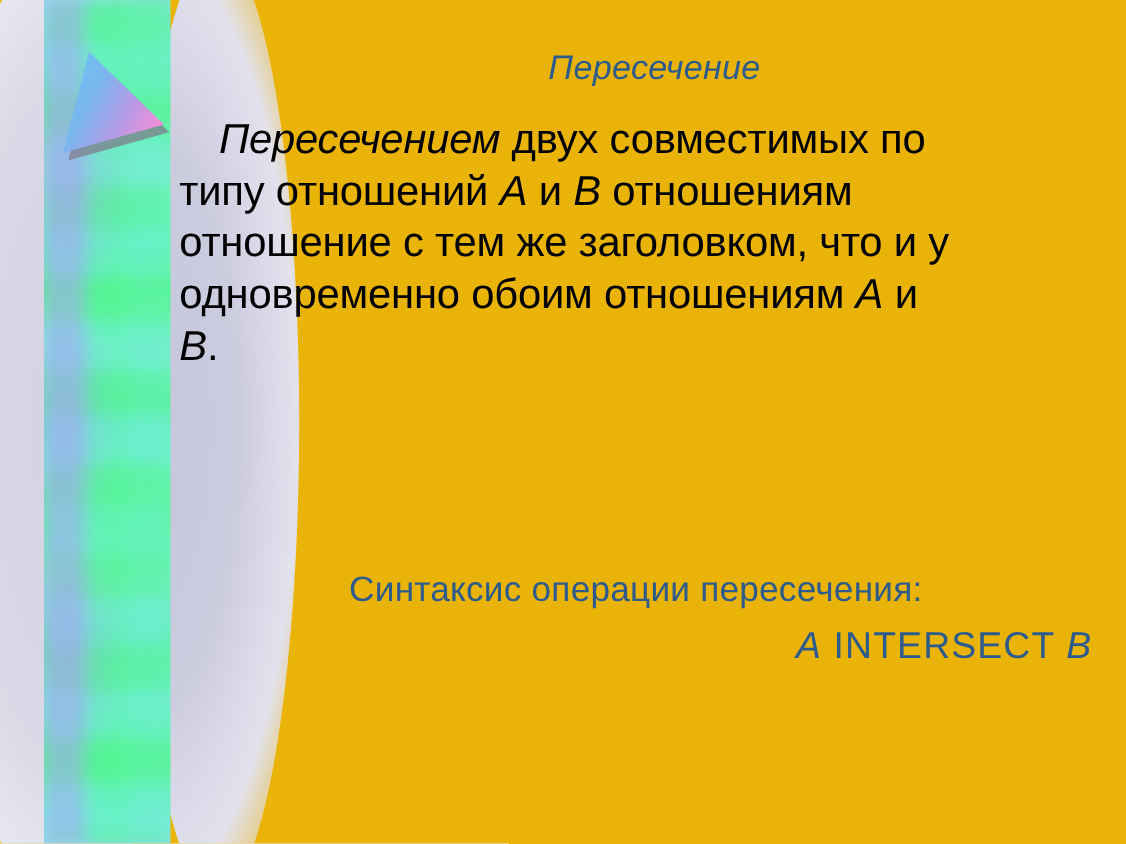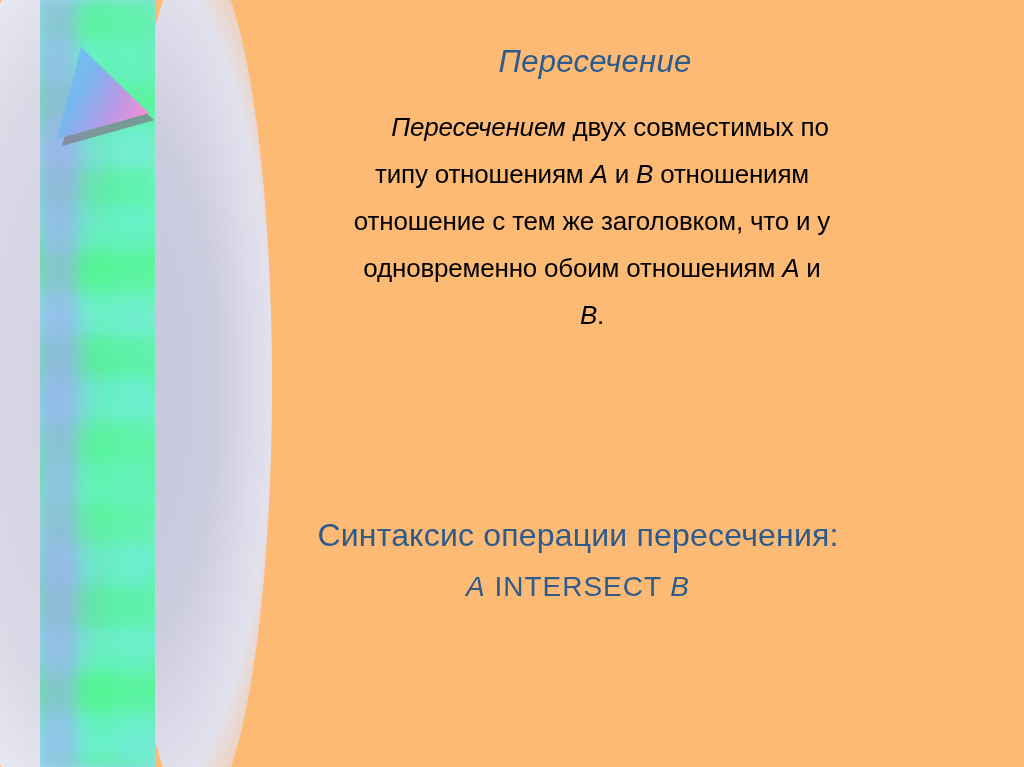--- a/index.html
+++ b/index.html
@@ -8,21 +8,21 @@
     background: #ffffff;
   }
   body {
     font-family: "Liberation Sans", sans-serif;
   }
 
   .slide {
     position: relative;
     width: 1024px;
     height: 767px;
-    background: #fdba74;
+    background: #eab308;
     overflow: hidden;
   }
 
   
   .deco-band {
     position: absolute;
     left: 0;
     top: 0;
     width: 190px;
     height: 767px;
@@ -133,26 +133,25 @@
     white-space: nowrap;
   }
 
   .body-block {
     position: absolute;
     left: 163px;
     top: 104px;
     width: 858px;
   }
   .body-line {
-    font-size: 26px;
+    font-size: 38px;
     line-height: 47px;
     color: #000000;
     white-space: nowrap;
     letter-spacing: -0.2px;
-    text-align: center;
   }
   .body-line.indent {
     padding-left: 36px;
   }
   .it { font-style: italic; }
 
   .syntax-block {
     position: absolute;
     left: 163px;
     top: 497px;
@@ -161,24 +160,25 @@
     color: #2d5b8c;
     margin-top: 12px;
   }
   .syntax-line {
     font-size: 32px;
     line-height: 52px;
     white-space: nowrap;
     letter-spacing: 0.2px;
   }
   .syntax-formula {
-    font-size: 28px;
+    font-size: 34px;
     line-height: 52px;
     white-space: nowrap;
     letter-spacing: 1px;
+    text-align: right;
   }
 </style>
 </head>
 <body>
 
 <div class="slide">
 
   <div class="deco-band">
     <div class="deco-lens"></div>
     <div class="deco-lens-right"></div>
@@ -190,21 +190,21 @@
     </div>
 
     <div class="tri tri-shadow"></div>
     <div class="tri tri-main"></div>
   </div>
 
   <div class="slide-title">Пересечение</div>
 
   <div class="body-block">
       <div class="body-line indent"><span class="it">Пересечением</span><span> двух совместимых по</span></div>
-      <div class="body-line"><span>типу отношениям </span><span class="it">А</span><span> и </span><span class="it">В</span><span> отношениям</span></div>
+      <div class="body-line"><span>типу отношений </span><span class="it">А</span><span> и </span><span class="it">В</span><span> отношениям</span></div>
       <div class="body-line"><span>отношение с тем же заголовком, что и у</span></div>
       <div class="body-line"><span>одновременно обоим отношениям  </span><span class="it">А</span><span> и</span></div>
       <div class="body-line"><span class="it">В</span><span>.</span></div>
     </div>
 
   <div class="syntax-block">
     <div class="syntax-line">Синтаксис операции пересечения:</div>
     <div class="syntax-formula"><span class="it">А</span><span>  INTERSECT </span><span class="it">В</span></div>
   </div>
 

